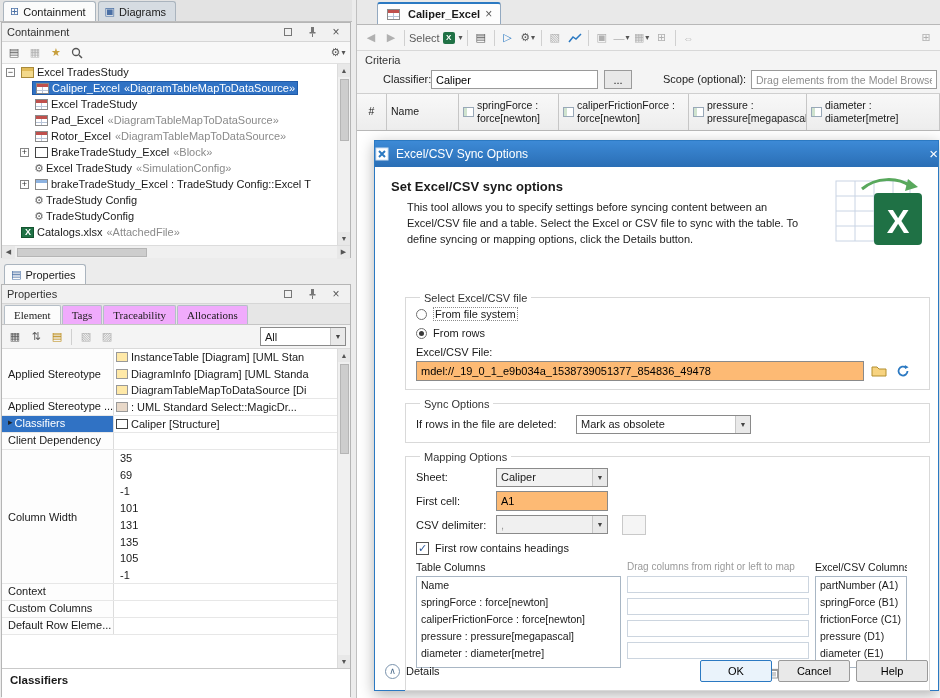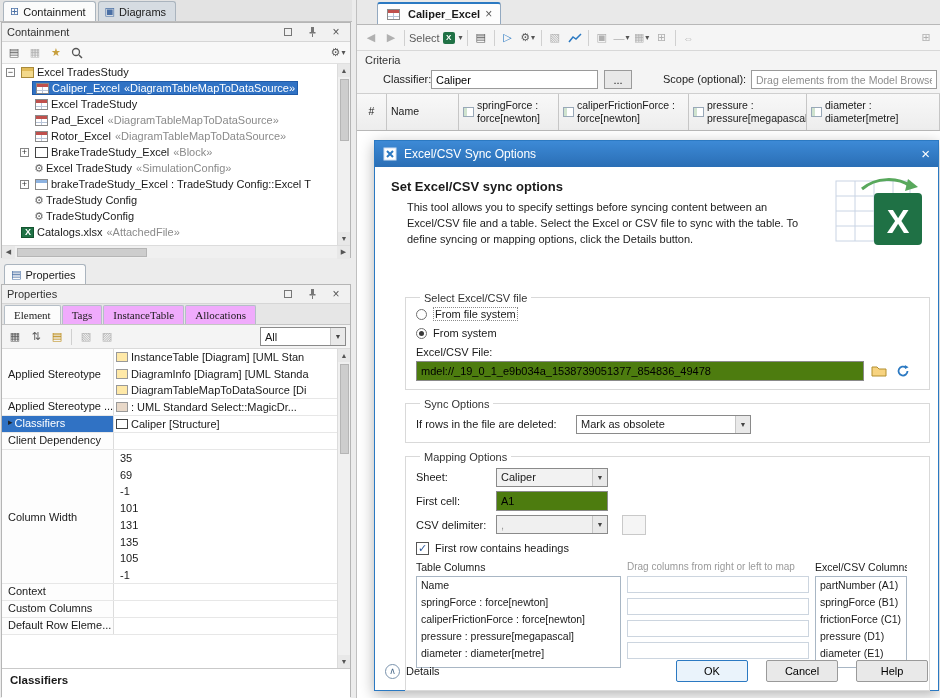--- a/index.html
+++ b/index.html
@@ -114,52 +114,52 @@
         font-size:10.5px; line-height:1.25; overflow:hidden; }
   .th .txt { white-space:normal; }
   .colic { display:inline-block; width:11px; height:10px; border:1px solid #98a8b8;
            background:linear-gradient(90deg,#cfe3cf 3px,#fff 3px); flex:none; }
   .tbody { position:absolute; left:0; right:0; top:131px; bottom:0; background:#fff; }
 
   
   .dialog { position:absolute; left:17px; top:140px; width:565px; height:551px; background:#fff;
             border:1px solid #2b79c2; box-shadow:0 4px 14px rgba(0,0,0,.3); z-index:5; }
   .dlg-title { height:26px; background:linear-gradient(#3d8ad6,#2a6eb5); color:#fff; display:flex; align-items:center;
-               gap:7px; padding:0 8px; font-size:12px; }
+               gap:7px; padding:0 0; font-size:12px; }
   .dlg-close { margin-left:auto; color:#fff; font-size:15px; line-height:12px; }
   .dlg-body { position:relative; height:523px; padding:6px 8px; }
   .dlg-h { font-weight:bold; font-size:13px; margin:6px 0 0 8px; }
   .dlg-p { margin:6px 14px 0 24px; width:396px; line-height:1.45; color:#222; }
   .xlart { position:absolute; right:12px; top:8px; }
   fieldset { border:1px solid #d9d9d9; margin:8px 0 0 22px; padding:1px 10px 8px; }
   legend { padding:0 4px; margin-left:4px; color:#333; }
   .radio-row { display:flex; align-items:center; gap:6px; height:19px; }
   .radio { width:11px; height:11px; border:1px solid #707070; border-radius:50%; background:#fff; position:relative; flex:none; }
   .radio.on::after { content:""; position:absolute; left:2px; top:2px; width:5px; height:5px; border-radius:50%; background:#3a3a3a; }
   .focus-label { border:1px dotted #8a8a8a; padding:0 1px; }
   .file-label { margin-top:3px; }
   .file-row { display:flex; align-items:center; gap:6px; margin-top:3px; }
-  .tinput { height:20px; border:1px solid #8a8a8a; background:#4d7c0f; padding:0 4px; }
+  .tinput { height:20px; border:1px solid #8a8a8a; background:#fdba74; padding:0 4px; }
   .opt-row { display:flex; align-items:center; margin-top:4px; }
   .opt-label { width:80px; flex:none; }
   .check { width:13px; height:13px; border:1px solid #555; background:#fff; display:inline-flex; align-items:center;
            justify-content:center; color:#2b579a; font-size:11px; font-weight:bold; margin-right:6px; flex:none; }
   .maps { display:flex; gap:6px; margin-top:6px; }
   .map-h { height:15px; font-size:10.5px; overflow:hidden; white-space:nowrap; }
   .map-h.hint { color:#9a9a9a; font-size:10px; }
   .listbox { border:1px solid #a8b6c4; height:92px; background:#fff; overflow:hidden; font-size:10.5px; }
   .listbox .li { height:17px; line-height:16px; padding:0 4px; white-space:nowrap; overflow:hidden; }
   .slot { height:17px; border:1px solid #ccd5df; background:#fff; margin-bottom:5px; }
   .slot-icons { display:flex; justify-content:flex-end; gap:8px; margin-top:1px; }
   .dlg-footer { position:absolute; left:10px; right:10px; bottom:8px; display:flex; align-items:center; gap:6px; }
   .details { display:flex; align-items:center; gap:6px; }
   .chev-circle { width:15px; height:15px; border:1px solid #7a93ad; border-radius:50%; display:inline-flex;
                  align-items:center; justify-content:center; font-size:9px; color:#4a6a8a; }
   .btn { min-width:72px; height:22px; background:#e9e9e9; border:1px solid #9a9a9a; display:inline-flex;
-         align-items:center; justify-content:center; border-radius:2px;margin-left:12px; }
+         align-items:center; justify-content:center; border-radius:2px; }
   .btn.primary { border-color:#2b79c2; background:#eaf3fb; }
 </style>
 </head>
 <body>
 
 <div class="app">
 
   <div class="left">
     <div class="ltabs">
       <div class="ltab active">
@@ -325,21 +325,21 @@
               <rect x="3" y="1" width="3" height="5" fill="#777"></rect>
               <rect x="1.5" y="6" width="6" height="1.5" fill="#777"></rect>
               <line x1="4.5" y1="7.5" x2="4.5" y2="11" stroke="#777"></line>
             </svg>
         </span>
         <span class="icbtn xic">×</span>
       </div>
       <div class="etabs">
         <span class="etab active">Element</span>
         <span class="etab">Tags</span>
-        <span class="etab">InstanceTable</span>
+        <span class="etab">Traceability</span>
         <span class="etab">Allocations</span>
       </div>
       <div class="etool">
         <span class="icbtn">▦</span>
         <span class="icbtn">⇅</span>
         <span class="icbtn" style="color:#b8860b;">▤</span>
         <span class="vsep"></span>
         <span class="icbtn dim">▧</span>
         <span class="icbtn dim">▨</span>
         <span class="spacer"></span>
@@ -537,21 +537,21 @@
         </svg>
 
         <fieldset style="margin-top:44px;">
           <legend>Select Excel/CSV file</legend>
           <div class="radio-row">
             <span class="radio"></span>
             <span class="focus-label">From file system</span>
           </div>
           <div class="radio-row">
             <span class="radio on"></span>
-            <span>From system</span>
+            <span>From rows</span>
           </div>
           <div class="file-label">Excel/CSV File:</div>
           <div class="file-row">
             <input class="tinput" style="width: 448px;" value="mdel://_19_0_1_e9b034a_1538739051377_854836_49478">
             <span class="icbtn">
               <svg width="16" height="13">
                   <path d="M1 3 h5 l2 2 h7 v7 h-14 z" fill="#f7d380" stroke="#b38f2f"></path>
                 </svg>
             </span>
             <span class="icbtn">

